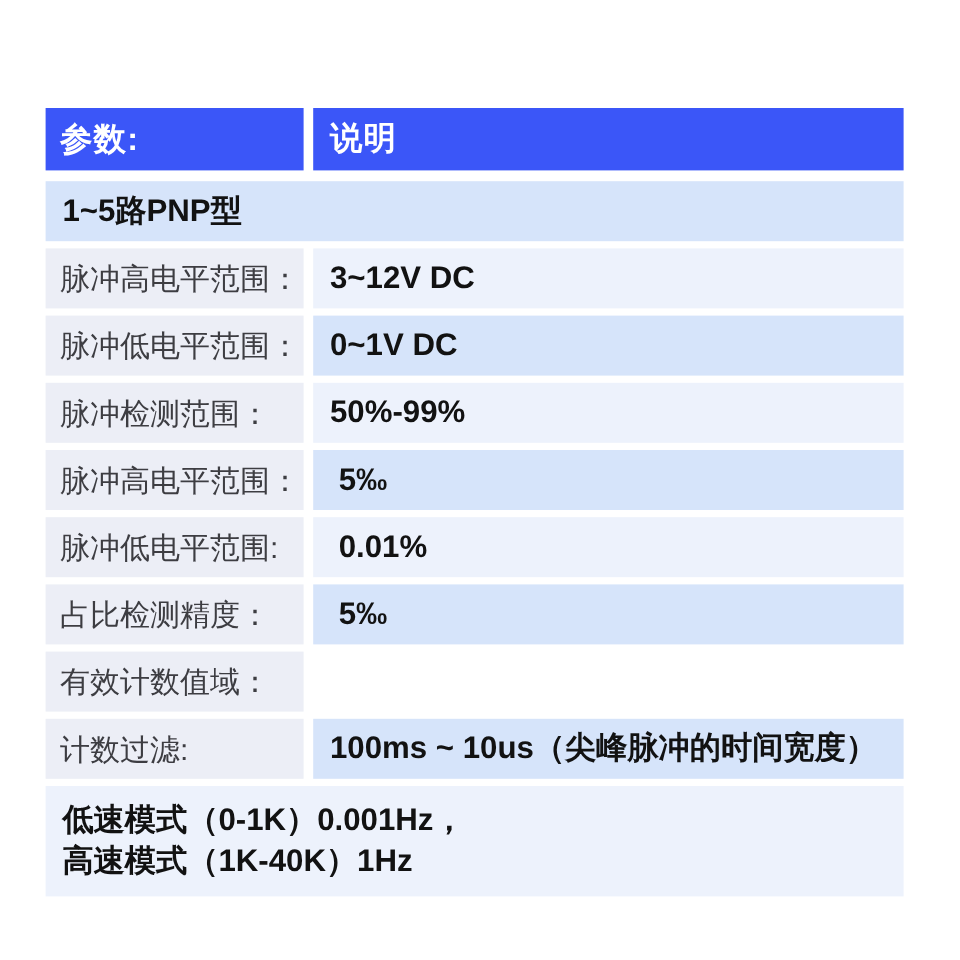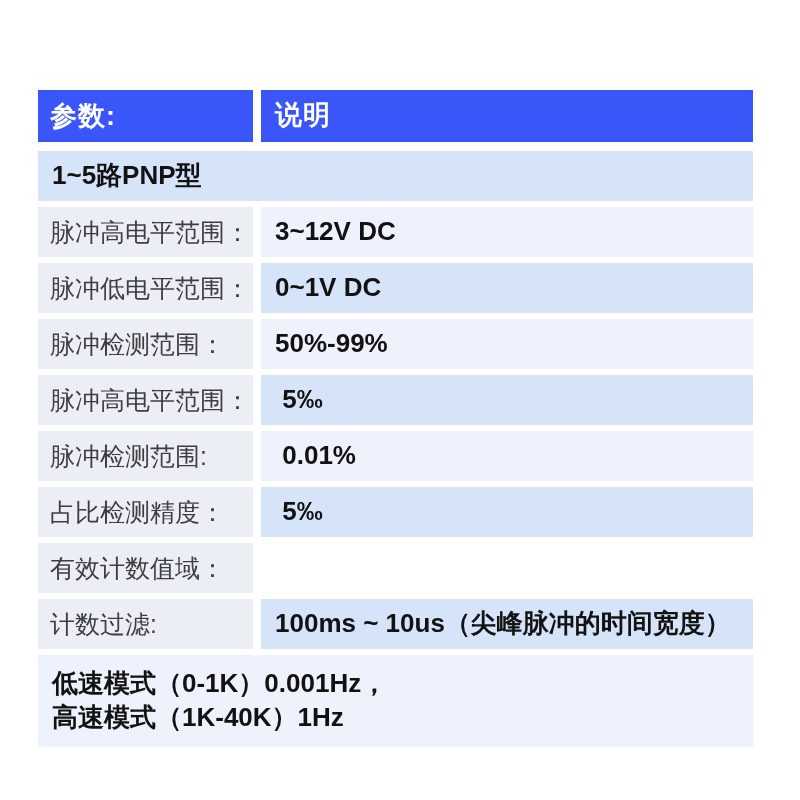--- a/index.html
+++ b/index.html
@@ -103,21 +103,21 @@
       <div class="cell cell--param">脉冲检测范围：</div>
       <div class="cell cell--value">50%-99%</div>
     </div>
 
     <div class="row row--blue">
       <div class="cell cell--param">脉冲高电平范围：</div>
       <div class="cell cell--value"> 5‰</div>
     </div>
 
     <div class="row">
-      <div class="cell cell--param">脉冲检测范围:</div>
+      <div class="cell cell--param">脉冲低电平范围:</div>
       <div class="cell cell--value"> 0.01%</div>
     </div>
 
     <div class="row row--blue">
       <div class="cell cell--param">占比检测精度：</div>
       <div class="cell cell--value"> 5‰</div>
     </div>
 
     <div class="row">
       <div class="cell cell--param">有效计数值域：</div>

